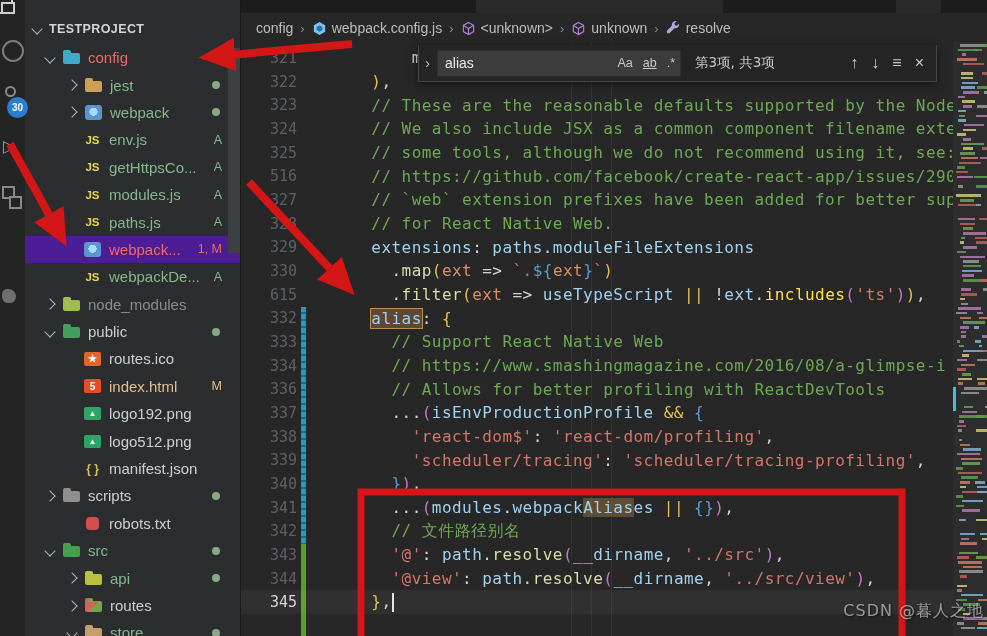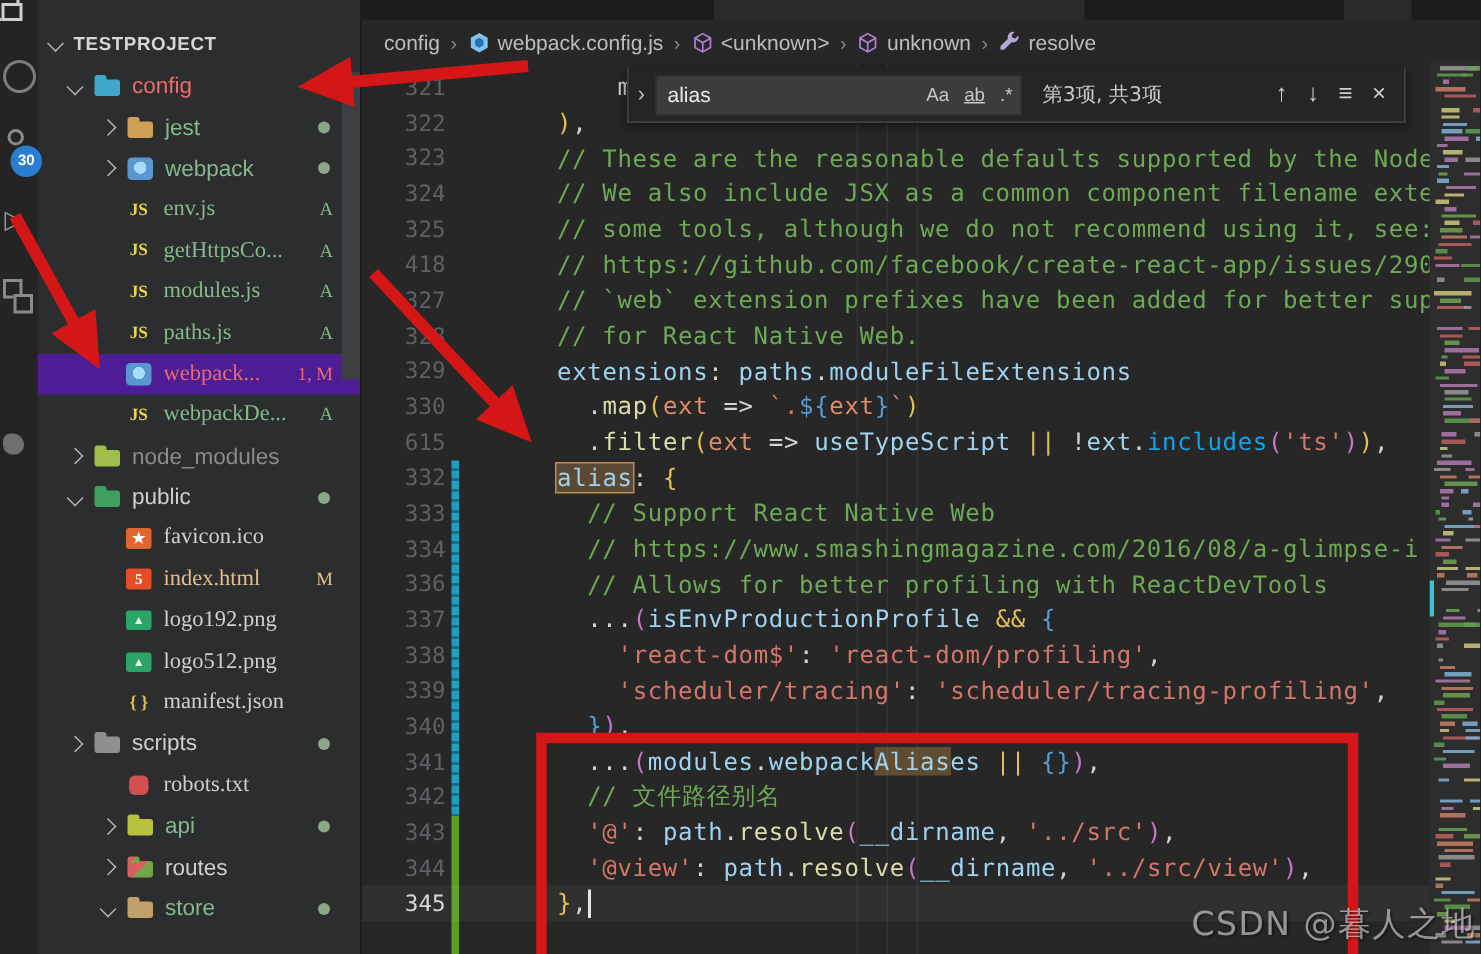--- a/index.html
+++ b/index.html
@@ -26,21 +26,21 @@
   #sb-header .chev{margin-left:8px;margin-right:8px;}
   #tree{position:absolute;left:0;top:44px;width:100%;}
   .trow{height:27.4px;display:flex;align-items:center;font-size:15px;color:#cccccc;position:relative;}
   .trow.selected{background:#4c1d95;}
   .chev{width:7px;height:7px;border-right:1.7px solid #b4b4b4;border-bottom:1.7px solid #b4b4b4;
         display:inline-block;flex:none;}
   .chev.down{transform:rotate(45deg);}
   .chev.right{transform:rotate(-45deg);}
   .lvl1 .chev{margin-left:21px;margin-right:9px;}
   .lvl2 .chev{margin-left:43px;margin-right:9px;}
-  .lvl2.nochev{padding-left:59px;font-family:Liberation Serif, serif;}
+  .lvl2.nochev{padding-left:59px;}
   .ficon{width:17px;height:15px;flex:none;margin-right:8px;position:relative;
          display:flex;align-items:center;justify-content:center;font-weight:bold;}
   .folder{height:11px;margin-top:2px;border-radius:2px;}
   .folder::before{content:"";position:absolute;top:-3px;left:0;width:8px;height:4px;background:inherit;border-radius:2px 2px 0 0;}
   .icon-folder-config{background:#3fa9c9;}
   .icon-folder-jest{background:#cf9f56;}
   .icon-folder-node{background:#a0bf4a;}
   .icon-folder-public{background:#3f9f5f;}
   .icon-folder-scripts{background:#8f8f8f;}
   .icon-folder-src{background:#46a04c;}
@@ -74,21 +74,21 @@
   #codeclip{position:absolute;left:0;top:42px;width:713px;height:594px;overflow:hidden;}
   #lines{position:absolute;left:0;top:4px;}
   .cline{height:23.68px;display:flex;align-items:center;
          font-family:"DejaVu Sans Mono",monospace;font-size:16px;letter-spacing:.45px;}
   .cline .ln{width:56px;text-align:right;color:#5c6166;flex:none;font-size:15px;letter-spacing:0;}
   .cline .ln.cur{color:#d7d7d7;}
   .cline .lc{padding-left:34px;white-space:pre;}
   .curline{background:rgba(255,255,255,.045);}
   .t-fg{color:#d4d4d4;} .t-comment{color:#6ea955;} .t-str{color:#d4766a;} .t-orange{color:#de8d68;}
   .t-func{color:#dcdcaa;} .t-prop{color:#9fd3f0;} .t-gold{color:#e2c055;} .t-purple{color:#c678c6;}
-  .t-blue{color:#569cd6;} .t-teal{color:#0ea5e9;text-align:center;}
+  .t-blue{color:#569cd6;} .t-teal{color:#fde047;text-align:center;}
   .lnk{}
   .hl-cur{background:#5d4833;box-shadow:0 0 0 1px #b98e54;}
   .hl-oth{background:rgba(165,122,62,.45);}
   .caret{display:inline-block;width:0;height:19px;border-left:2px solid #e6e6e6;vertical-align:middle;}
   .iguide{position:absolute;top:0;width:1px;height:594px;background:rgba(255,255,255,.06);}
   .gutbar{position:absolute;width:5px;left:60px;}
   #gut-blue{top:265px;height:237px;background:repeating-linear-gradient(#1f9fbf 0 5px,#176f86 5px 7px);}
   #gut-green{top:502px;height:92px;background:#5a9e22;}
 
   
@@ -108,21 +108,21 @@
   .find-toggle{color:#c9c9c9;font-size:12.5px;padding:2px 5px;flex:none;}
   .find-toggle.word{text-decoration:underline;}
   #find-results{margin-left:14px;color:#c7c7c7;font-size:13.5px;
                 font-family:"DejaVu Sans","Liberation Sans",sans-serif;white-space:nowrap;}
   #find-nav{margin-left:auto;display:flex;align-items:center;gap:13px;padding-right:12px;
             color:#cdcdcd;font-size:16px;}
   #find-nav .fbtn{line-height:1;}
 
   
   #annotations{position:absolute;left:0;top:0;z-index:9;pointer-events:none;}
-  #watermark{position:absolute;right:3px;top:601px;z-index:10;font-size:22px;letter-spacing:1px;
+  #watermark{position:absolute;right:3px;top:601px;z-index:10;font-size:16px;letter-spacing:1px;
              color:rgba(232,232,232,.6);text-shadow:1px 1px 2px rgba(0,0,0,.6);
              font-family:"DejaVu Sans","Liberation Sans",sans-serif;}
 </style>
 </head>
 <body>
 
 <div id="app">
 
   <div id="activitybar">
     <div class="ab-top"></div>
@@ -195,21 +195,21 @@
           <span class="flabel c-ignored">node_modules</span>
         </div>
         <div class="trow lvl1">
           <span class="chev down"></span>
           <span class="ficon icon-folder-public folder"></span>
           <span class="flabel c-default">public</span>
           <span class="tdot"></span>
         </div>
         <div class="trow lvl2 nochev">
           <span class="ficon icon-favicon">★</span>
-          <span class="flabel c-default">favicon.ico</span>
+          <span class="flabel c-default">routes.ico</span>
         </div>
         <div class="trow lvl2 nochev">
           <span class="ficon icon-html">5</span>
           <span class="flabel c-modified">index.html</span>
           <span class="tbadge c-modified">M</span>
         </div>
         <div class="trow lvl2 nochev">
           <span class="ficon icon-image">▲</span>
           <span class="flabel c-default">logo192.png</span>
         </div>
@@ -223,20 +223,26 @@
         </div>
         <div class="trow lvl1">
           <span class="chev right"></span>
           <span class="ficon icon-folder-scripts folder"></span>
           <span class="flabel c-default">scripts</span>
           <span class="tdot"></span>
         </div>
         <div class="trow lvl2 nochev">
           <span class="ficon icon-robot"></span>
           <span class="flabel c-default">robots.txt</span>
+        </div>
+        <div class="trow lvl1">
+          <span class="chev down"></span>
+          <span class="ficon icon-folder-src folder"></span>
+          <span class="flabel c-added">src</span>
+          <span class="tdot"></span>
         </div>
         <div class="trow lvl2">
           <span class="chev right"></span>
           <span class="ficon icon-folder-api folder"></span>
           <span class="flabel c-added">api</span>
           <span class="tdot"></span>
         </div>
         <div class="trow lvl2">
           <span class="chev right"></span>
           <span class="ficon icon-folder-routes folder"></span>
@@ -313,21 +319,21 @@
           </div>
           <div class="cline">
             <span class="ln">324</span>
             <span class="lc"><span class="t-comment">    // We also include JSX as a common component filename exten</span></span>
           </div>
           <div class="cline">
             <span class="ln">325</span>
             <span class="lc"><span class="t-comment">    // some tools, although we do not recommend using it, see:</span></span>
           </div>
           <div class="cline">
-            <span class="ln">418</span>
+            <span class="ln">516</span>
             <span class="lc"><span class="t-comment">    // </span><span class="t-comment lnk">https://github.com/facebook/create-react-app/issues/290</span></span>
           </div>
           <div class="cline">
             <span class="ln">327</span>
             <span class="lc"><span class="t-comment">    // `web` extension prefixes have been added for better supp</span></span>
           </div>
           <div class="cline">
             <span class="ln">328</span>
             <span class="lc"><span class="t-comment">    // for React Native Web.</span></span>
           </div>

